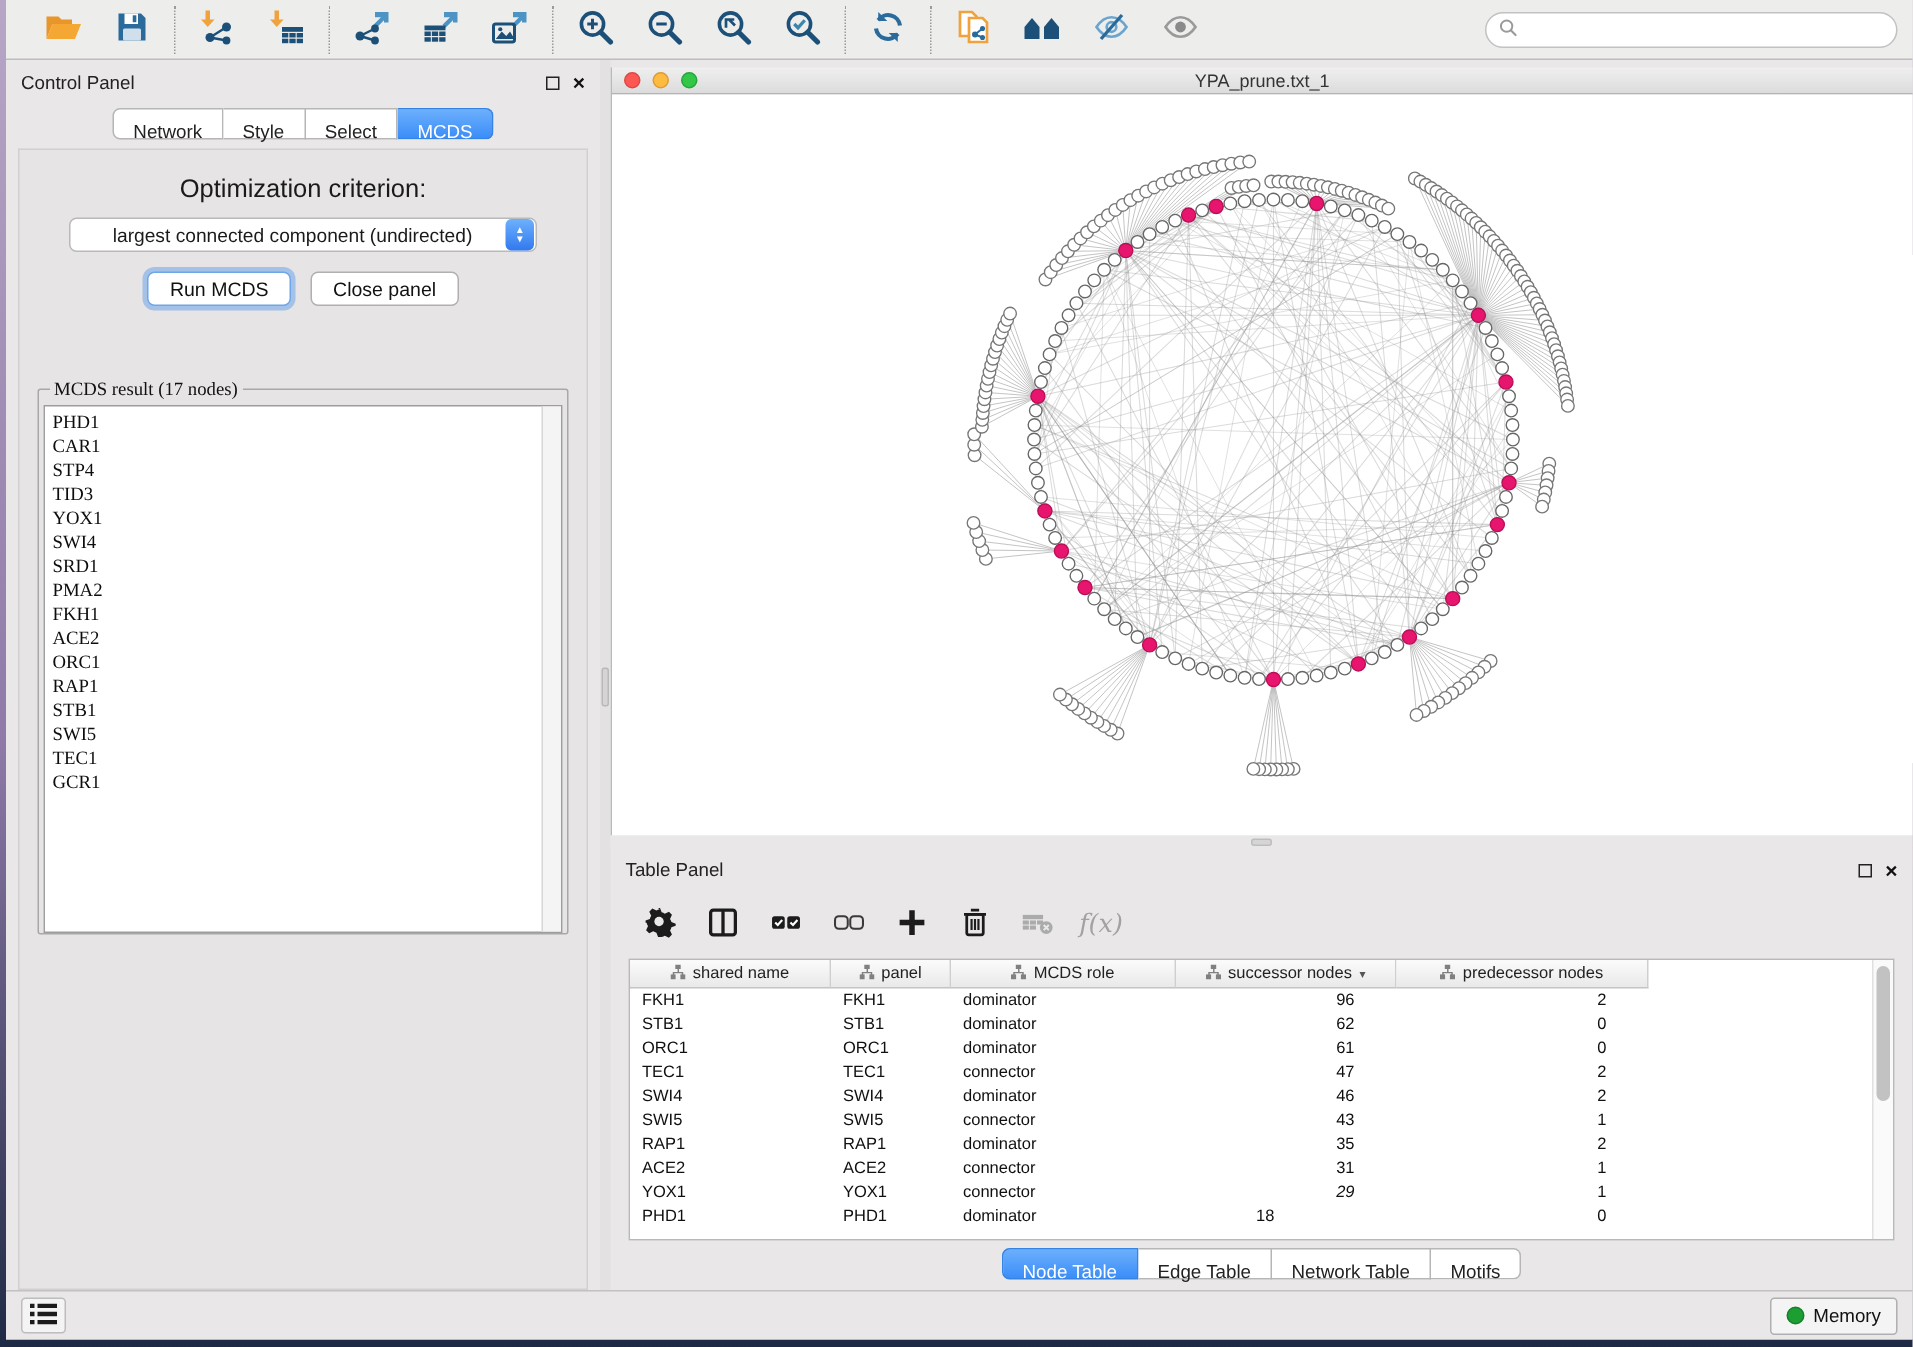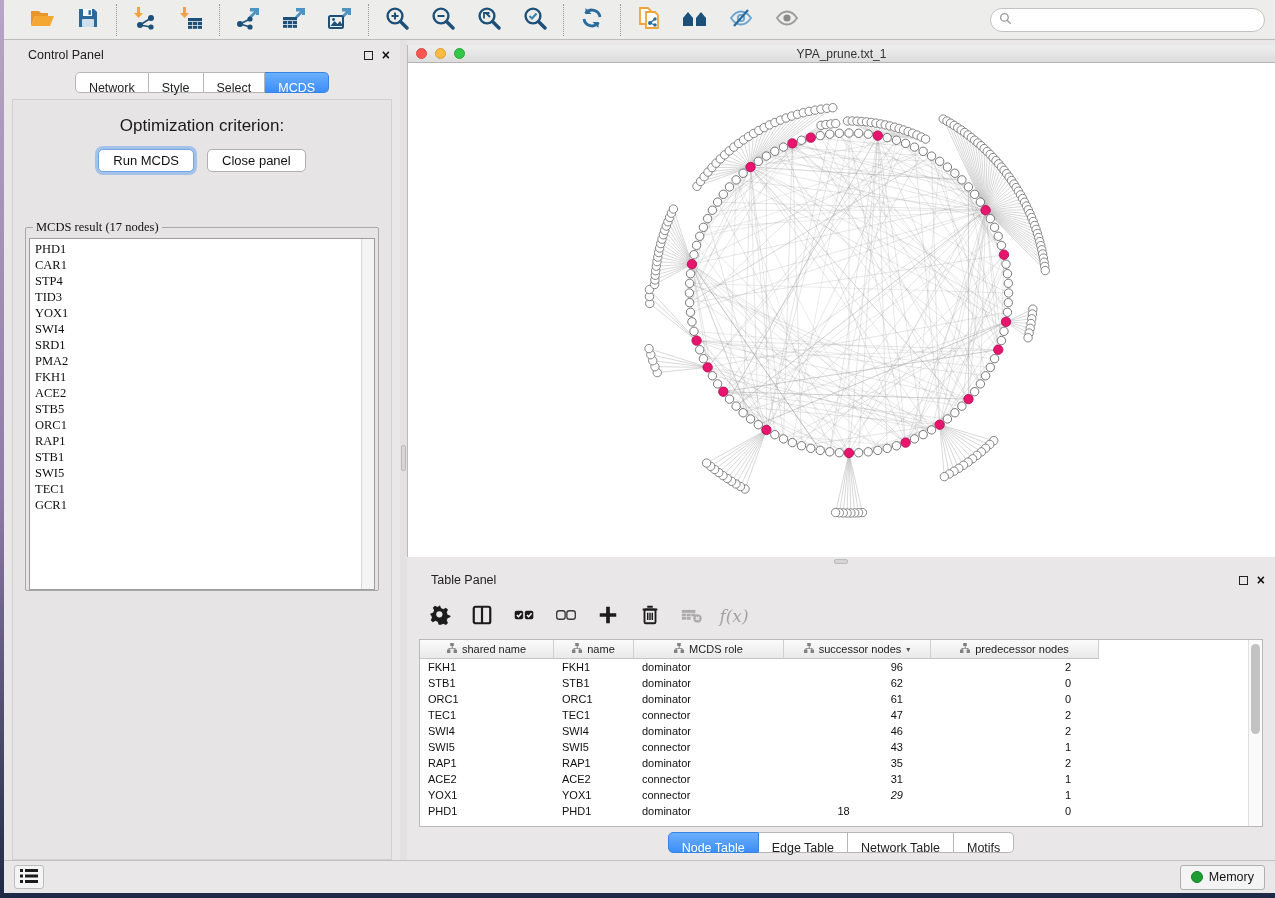--- a/index.html
+++ b/index.html
@@ -20,21 +20,21 @@
   .search-box { width:275px; height:24px; background:#fff; border:1px solid #c2c2c2; border-radius:12px;
                 display:flex; align-items:center; padding:0 8px; }
   .search-box svg { width:13px; height:13px; margin-right:6px; }
   .search-box input { border:none; outline:none; flex:1; font-size:12px; font-family:"Liberation Sans",sans-serif; background:transparent; }
 
   
   .main { flex:1; display:flex; min-height:0; }
 
   
   .control-panel { width:396px; flex:0 0 auto; display:flex; flex-direction:column; background:#e9e7e7; }
-  .panel-header { height:26px; display:flex; align-items:center; padding:4px 10px 0 24px; font-size:12.5px; color:#222; }
+  .panel-header { height:26px; display:flex; align-items:center; padding:4px 10px 0 10px; font-size:12.5px; color:#222; }
   .panel-header .ph-icons { margin-left:auto; display:flex; align-items:center; gap:9px; }
   .float-glyph { width:9px; height:9px; border:1.4px solid #222; display:inline-block; }
   .close-glyph { font-weight:bold; font-size:14px; color:#111; line-height:9px; }
   .tabbar { display:flex; justify-content:center; padding:6px 0 0 0; }
   .tabbar .tab { height:21px; line-height:19px; padding:6px 13px; background:#fff; border:1px solid #b6b6b6;
                  border-left-width:0; font-size:12.5px; color:#222; cursor:default; }
   .tabbar .tab:first-child { border-left-width:1px; border-radius:5px 0 0 5px; }
   .tabbar .tab:last-child { border-radius:0 5px 5px 0; }
   .tabbar .tab.active { background:linear-gradient(180deg,#6cb0fd,#3b8df8); border-color:#3584e4; color:#fff; }
   .cp-content { flex:1; margin:6px 8px 0 8px; border:1px solid #d2d0d0; background:#e6e4e4; padding-top:16px; }
@@ -283,39 +283,45 @@
         </span>
       </div>
       <div class="tabbar" id="cp-tabs">
           <div class="tab">Network</div>
           <div class="tab">Style</div>
           <div class="tab">Select</div>
           <div class="tab active">MCDS</div>
         </div>
       <div class="cp-content">
         <div class="opt-label">Optimization criterion:</div>
+        <div class="dropdown">
+          <span class="dd-value">largest connected component (undirected)</span>
+          <span class="dd-stepper">
+              <span>▲</span>
+              <span>▼</span>
+            </span>
+        </div>
         <div class="btn-row">
           <button class="btn focused">Run MCDS</button>
           <button class="btn">Close panel</button>
         </div>
         <fieldset class="mcds-fieldset">
           <legend>MCDS result (17 nodes)</legend>
           <div class="mcds-listwrap">
             <div class="mcds-list" id="mcds-list">
                 <div>PHD1</div>
                 <div>CAR1</div>
                 <div>STP4</div>
                 <div>TID3</div>
                 <div>YOX1</div>
                 <div>SWI4</div>
                 <div>SRD1</div>
                 <div>PMA2</div>
                 <div>FKH1</div>
                 <div>ACE2</div>
-                <div>STB5</div>
                 <div>ORC1</div>
                 <div>RAP1</div>
                 <div>STB1</div>
                 <div>SWI5</div>
                 <div>TEC1</div>
                 <div>GCR1</div>
               </div>
             <div class="mcds-scroll"></div>
           </div>
         </fieldset>
@@ -1081,21 +1087,21 @@
               </div>
               <div class="th-cell" style="width: 80px;">
                 <span><svg width="10" height="10" viewBox="0 0 10 10">
                     <g fill="#808080">
                       <rect x="3.2" y="0" width="3.6" height="3"></rect>
                       <rect x="0" y="6.6" width="3.4" height="3.4"></rect>
                       <rect x="6.6" y="6.6" width="3.4" height="3.4"></rect>
                       <path d="M4.7 3v2H1.5v2h1v-1.2h5v1.2h1V5H5.7V3z"></path>
                     </g>
                   </svg></span>
-                <span>name</span>
+                <span>panel</span>
               </div>
               <div class="th-cell" style="width: 150px;">
                 <span><svg width="10" height="10" viewBox="0 0 10 10">
                     <g fill="#808080">
                       <rect x="3.2" y="0" width="3.6" height="3"></rect>
                       <rect x="0" y="6.6" width="3.4" height="3.4"></rect>
                       <rect x="6.6" y="6.6" width="3.4" height="3.4"></rect>
                       <path d="M4.7 3v2H1.5v2h1v-1.2h5v1.2h1V5H5.7V3z"></path>
                     </g>
                   </svg></span>

